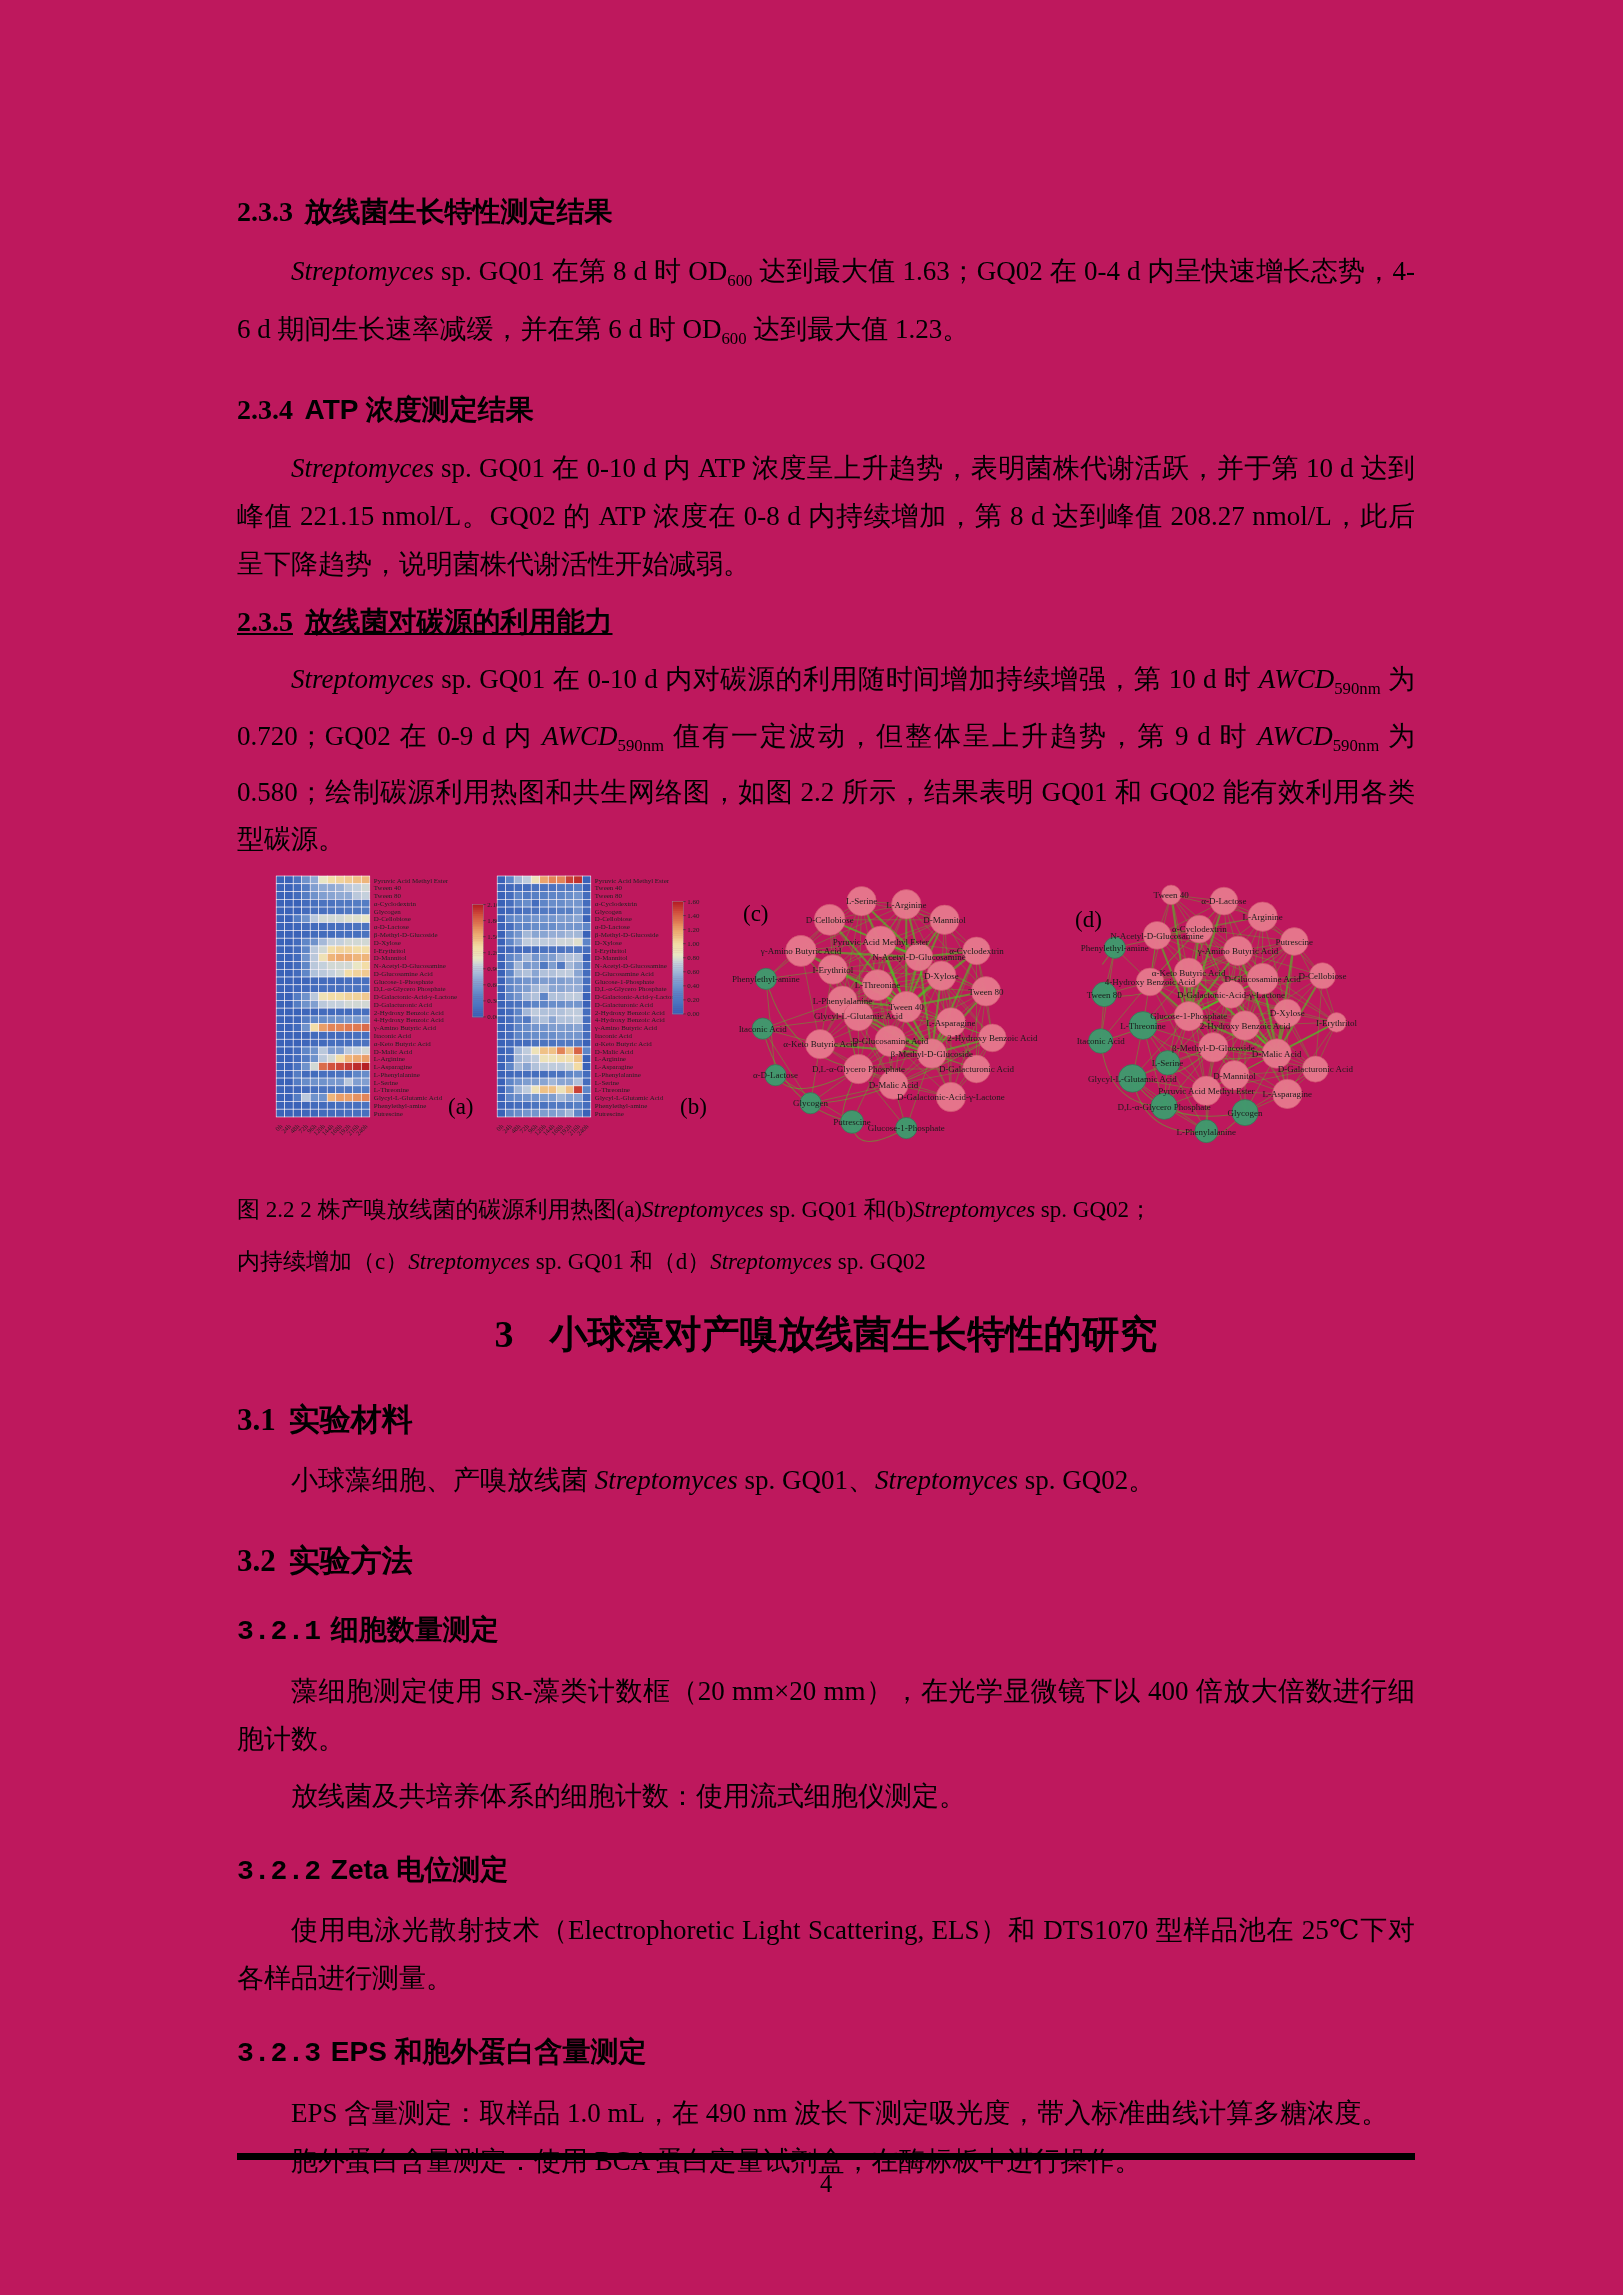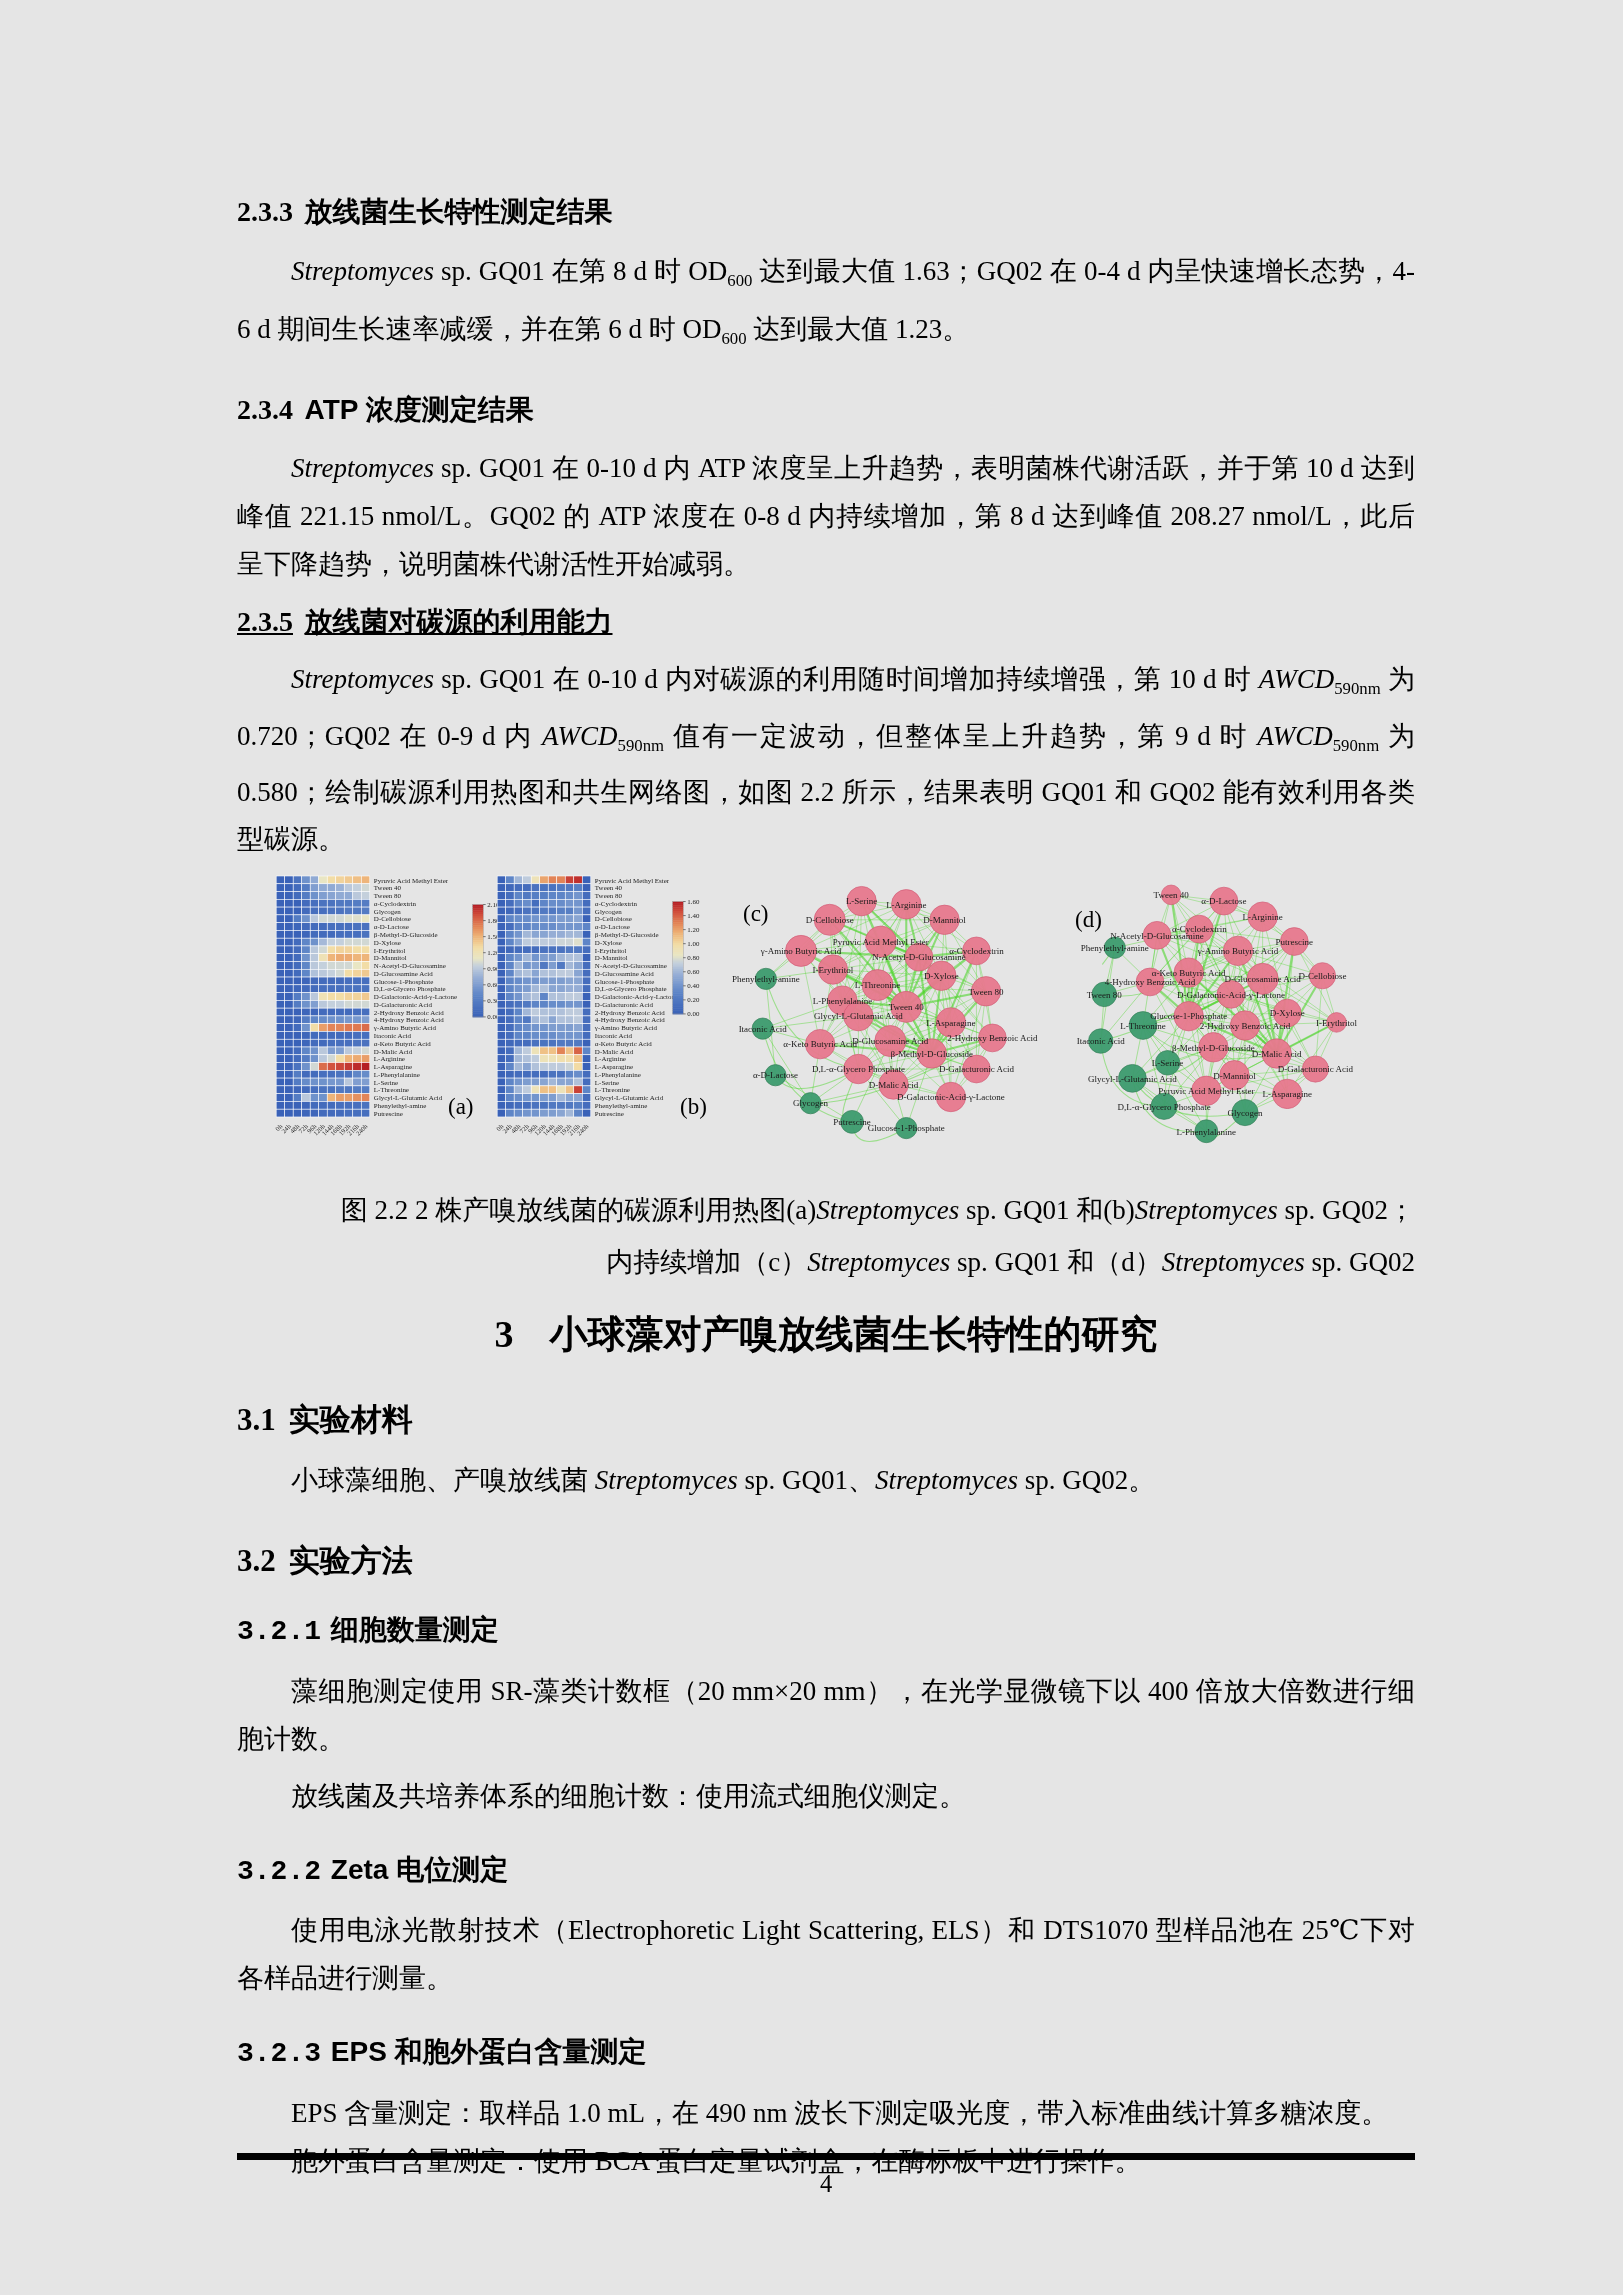--- a/index.html
+++ b/index.html
@@ -1,34 +1,34 @@
 <!DOCTYPE html>
 <html style="font-size:13px"><head>
 <meta charset="utf-8">
 <style>
   html,body{margin:0;padding:0;background:#ffffff;}
   body{width:1623px;height:2295px;position:relative;font-family:"Liberation Serif","DejaVu Serif",serif;color:#000;}
-  .page{position:absolute;left:0;top:0;width:1623px;height:2295px;background:#e5e5e5;overflow:hidden;}
+  .page{position:absolute;left:0;top:0;width:1623px;height:2295px;background:#be185d;overflow:hidden;}
   .content{position:absolute;left:237px;top:195px;width:1178px;}
   .hsec{font-family:"Liberation Sans","DejaVu Sans",sans-serif;font-weight:700;font-size:28px;line-height:1.2;}
   .hsec .num{font-family:"Liberation Serif","DejaVu Serif",serif;margin-right:11.5px;}
   .hbig{font-family:"Liberation Sans","DejaVu Sans",sans-serif;font-weight:700;font-size:38px;line-height:1.2;margin-top:24.5px;text-align:center;}
   .hbig .num{font-family:"Liberation Serif","DejaVu Serif",serif;margin-right:36px;}
   .hmid{font-family:"Liberation Sans","DejaVu Sans",sans-serif;font-weight:700;font-size:31px;line-height:1.2;margin-top:43px;}
   .hmid .num{font-family:"Liberation Serif","DejaVu Serif",serif;margin-right:13px;}
   .hsub{font-family:"Liberation Sans","DejaVu Sans",sans-serif;font-weight:700;font-size:28px;line-height:1.2;margin-top:33px;}
   .hsub .num{font-family:Liberation Mono, monospace;margin-right:9.8px;}
   p.body{font-size:27px;line-height:48px;text-align:justify;margin:18px 0 0 0;text-indent:54px;}
   p.body .it{font-style:italic;}
   p.body sub{font-size:0.62em;}
   .mt36{margin-top:29.5px;} .mt20{margin-top:16.4px;text-decoration:underline;} .mt34{margin-top:28px;} .mt40{margin-top:33px;} .mt42{margin-top:34px;}
   .figure{position:relative;width:1178px;height:304px;margin-top:4.9px;overflow:visible;}
   .figure svg{position:absolute;overflow:visible;}
   .plabel{position:absolute;font-size:23px;font-family:"Liberation Serif","DejaVu Serif",serif;}
-  .caption{font-size:27px;line-height:52px;text-align:right;margin-top:11.5px;}
+  .caption{font-size:23px;line-height:52px;text-align:left;margin-top:11.5px;}
   .caption .it{font-style:italic;}
   .footer-line{position:absolute;left:237px;top:2153px;width:1178px;height:7.4px;background:#000;}
   .page-num{position:absolute;left:237px;top:2170px;width:1178px;text-align:center;font-size:24.5px;}
 </style>
 </head>
 <body>
 
 <div class="page">
   <div class="content">
 

